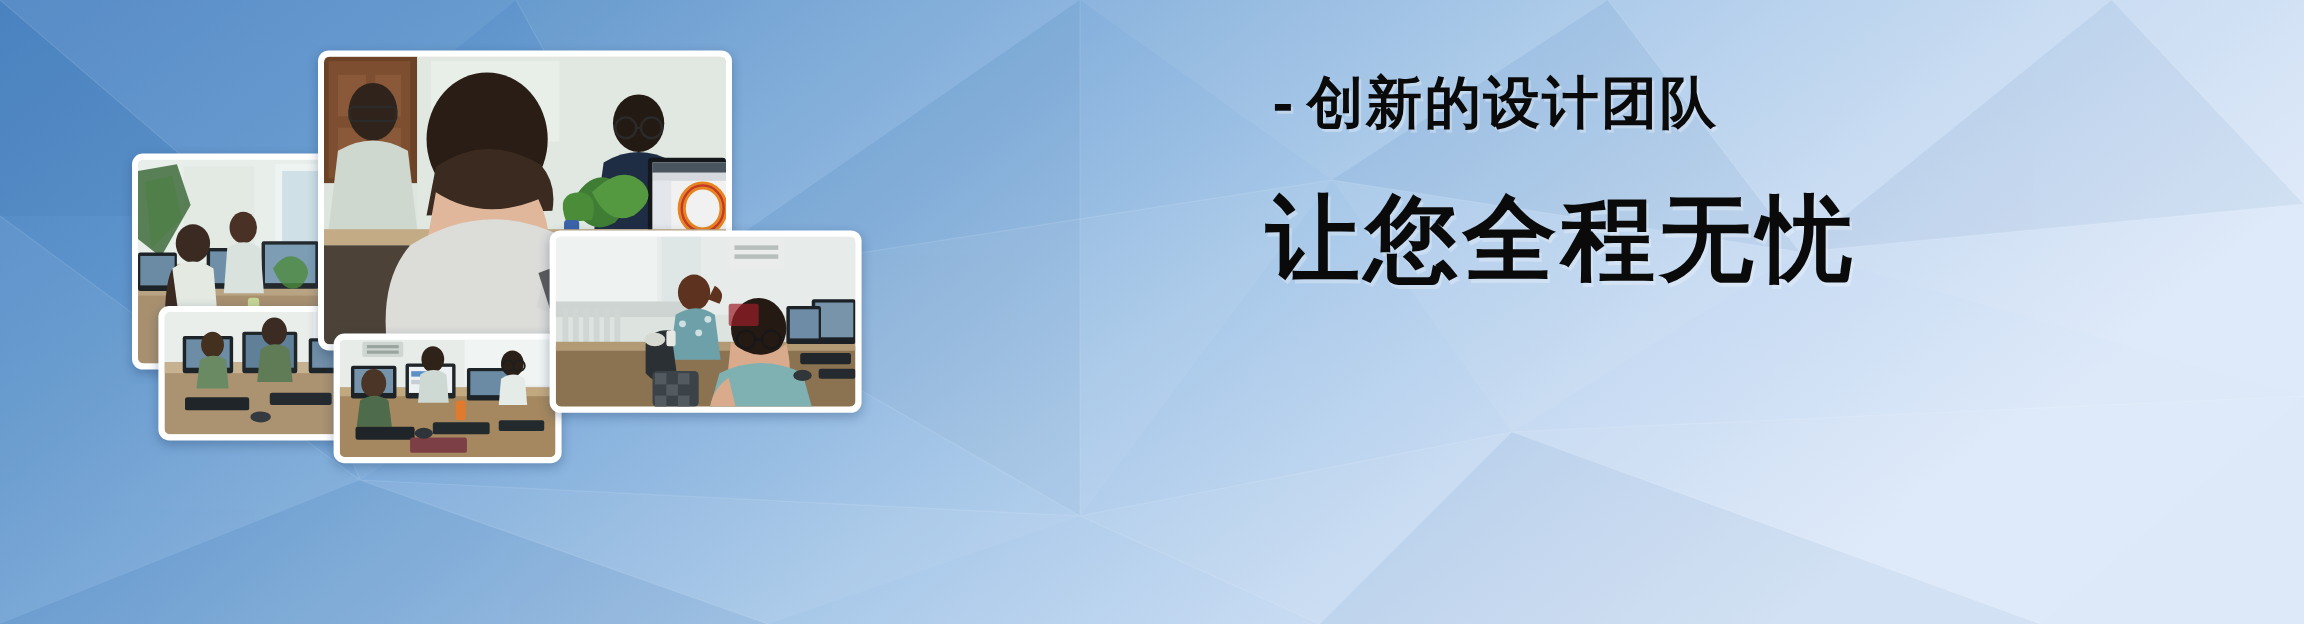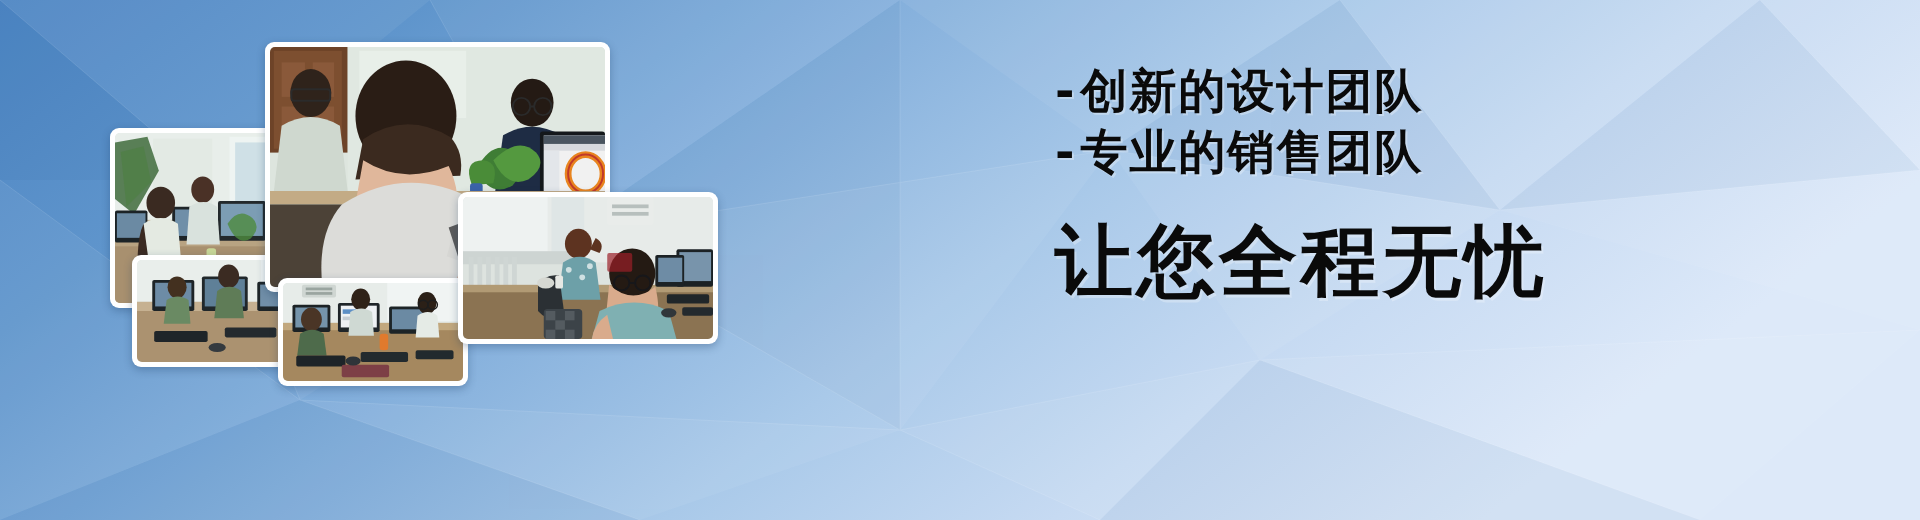--- a/index.html
+++ b/index.html
@@ -25,20 +25,21 @@
     width:100%;height:100%;border-radius:5px;overflow:hidden;position:relative;
   }
   .photo svg{display:block;width:100%;height:100%;}
 
   
   #textblock{position:absolute;left:1055px;top:60px;width:620px;}
   .bullet{
     font-weight:700;font-size:47px;line-height:61px;color:#0a0a0a;
     letter-spacing:2px;white-space:nowrap;
     text-shadow:2px 2px 0 rgba(255,255,255,.30);
+    font-family:Liberation Mono, monospace;
   }
   .bullet .dash{display:inline-block;margin-right:4px;}
   #headline{
     margin-top:36px;font-weight:700;font-size:78px;line-height:86px;
     color:#0a0a0a;letter-spacing:4px;white-space:nowrap;
     text-shadow:2px 3px 0 rgba(255,255,255,.28);
   }
 </style>
 </head>
 <body>
@@ -328,21 +329,18 @@
     </div>
 
   </div>
 
   <div id="textblock">
 
     <div class="bullet">
       <span class="dash">-</span><span>创新的设计团队</span>
     </div>
 
-    <div class="bullet">
-      <span class="dash">-</span><span>专业的销售团队</span>
-    </div>
 
 
     <div id="headline">让您全程无忧</div>
   </div>
 
 </div>
 
 </body></html>

